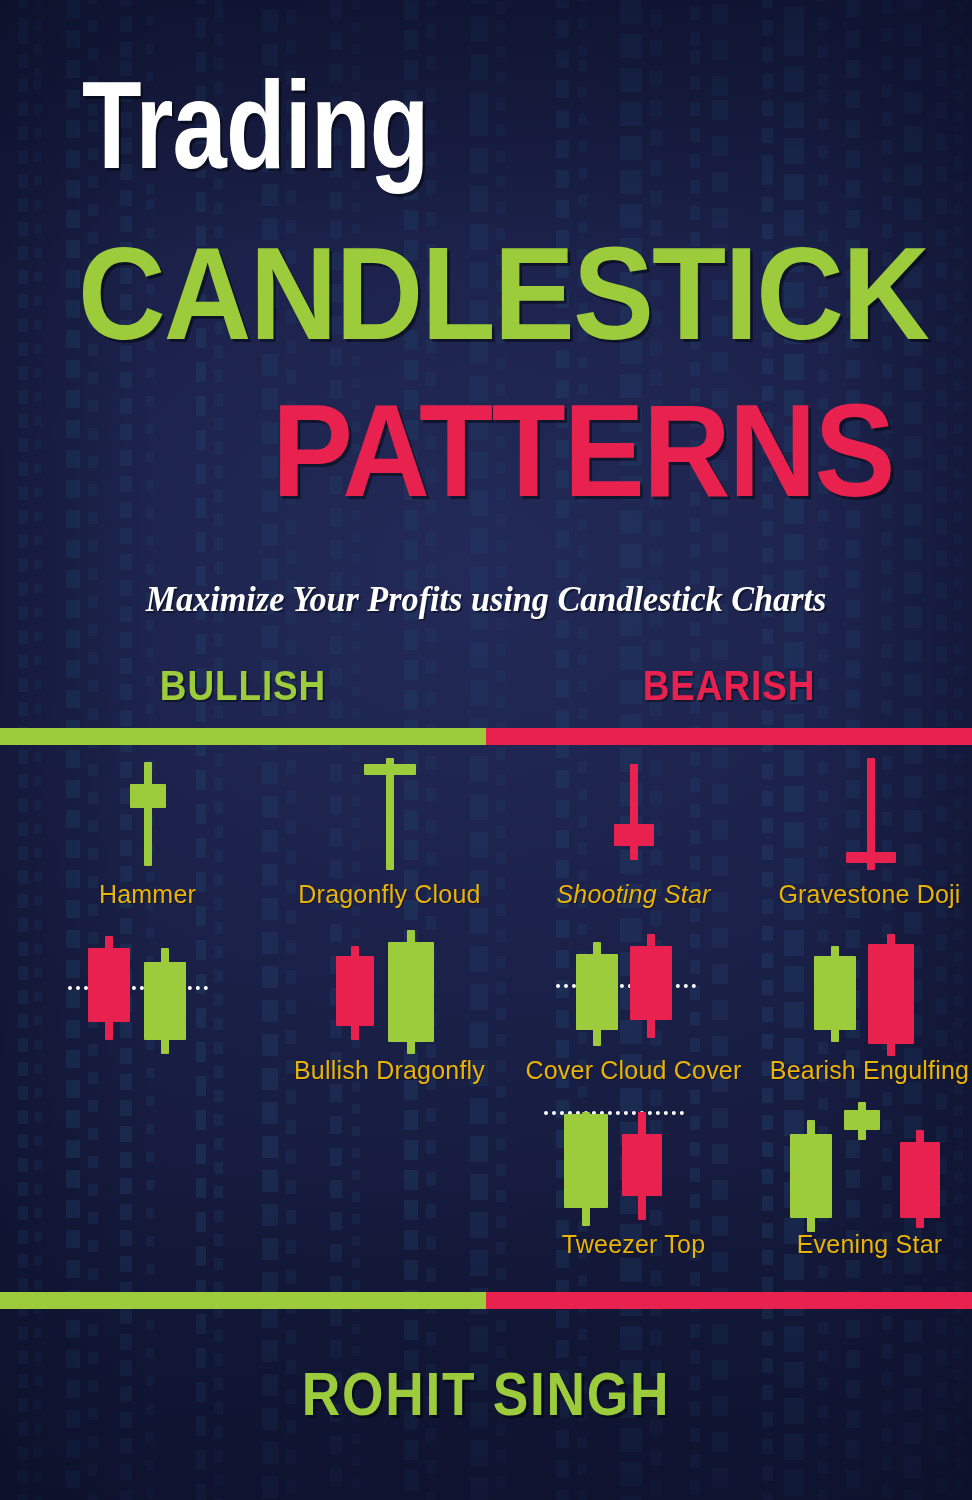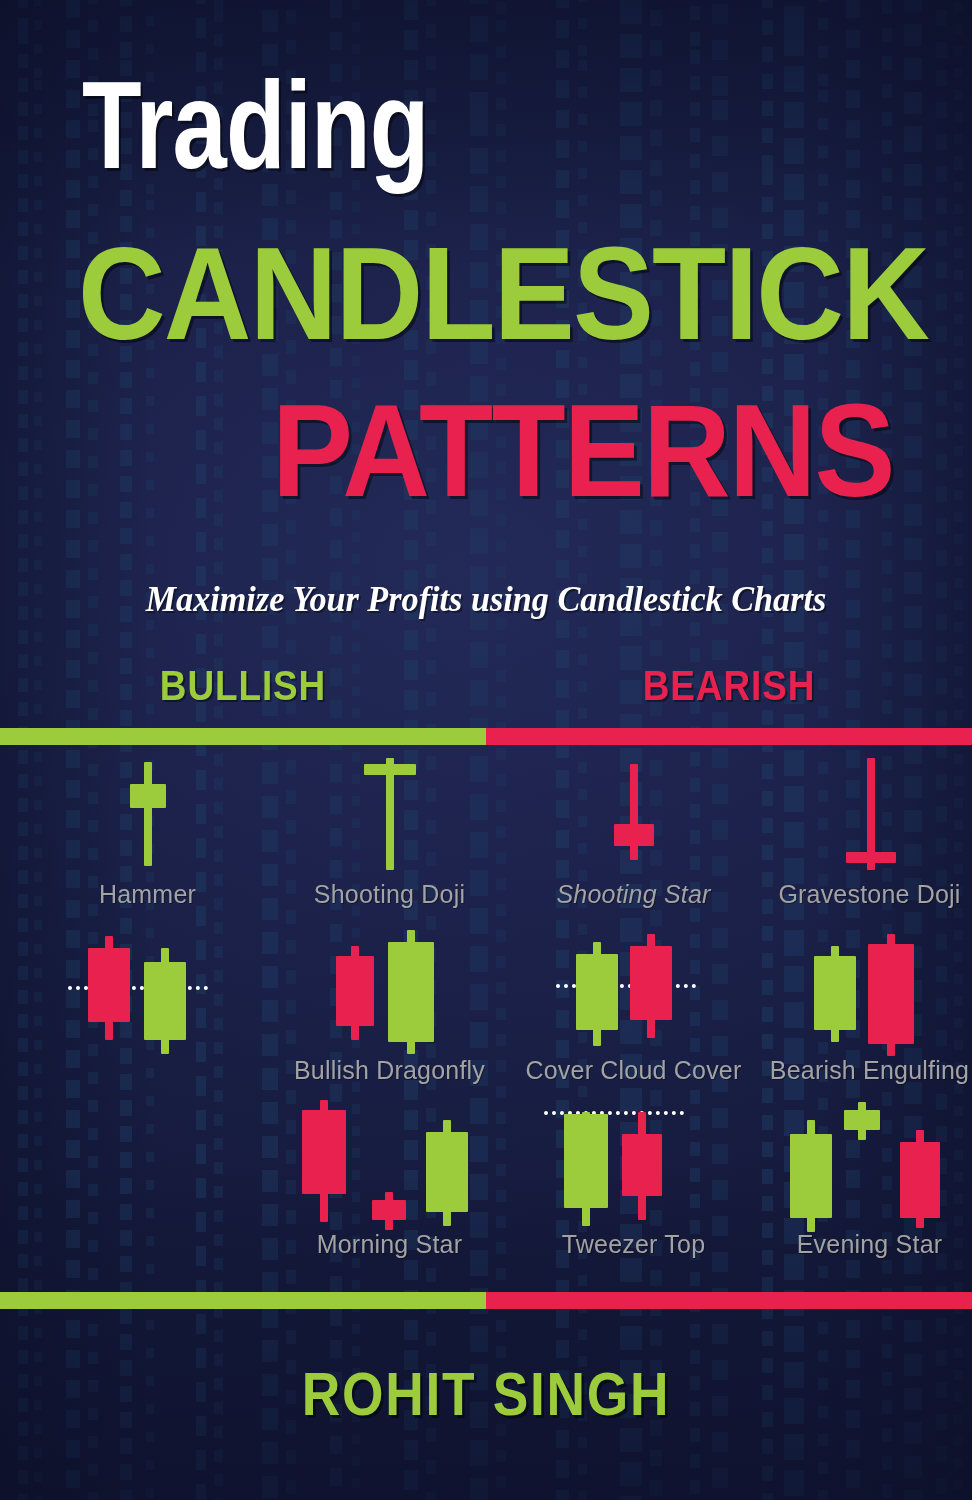--- a/index.html
+++ b/index.html
@@ -85,21 +85,21 @@
   .rule-bot { top:1292px; }
   .rule-g { position:absolute; left:0; top:0; width:486px; height:100%; background:#9ccb3b; }
   .rule-r { position:absolute; left:486px; top:0; width:486px; height:100%; background:#e8214f; }
 
   
   .grid { position:absolute; left:0; top:748px; width:972px; height:544px; }
   .cell { position:absolute; width:243px; height:176px; }
   .art  { position:absolute; left:0; top:0; width:243px; height:136px; }
   .cap  {
     position:absolute; left:-12px; width:267px; top:132px;
-    text-align:center; color:#a3a3a3;
+    text-align:center; color:#eab308;
     font-size:25px; letter-spacing:.2px;
     text-shadow:1px 1px 0 rgba(0,0,0,.35);
   }
 
   
   .cd { position:absolute; }
   .cd .body { position:absolute; border-radius:1px; }
   .cd .wick { position:absolute; width:8px; border-radius:1px; }
   .g .body, .g .wick { background:#9ccb3b; }
   .r .body, .r .wick { background:#e8214f; }
@@ -185,21 +185,21 @@
         </div>
         <div class="cap">Hammer</div>
       </div>
       <div class="cell" style="left: 268px; top: 0px;">
         <div class="art">
           <div class="cd g" style="left: 0px; top: 0px; width: 243px; height: 136px;">
             <div class="wick" style="left: 118px; top: 10px; height: 112px;"></div>
             <div class="body" style="left: 96px; top: 16px; width: 52px; height: 11px;"></div>
           </div>
         </div>
-        <div class="cap">Shooting Doji</div>
+        <div class="cap">Dragonfly Cloud</div>
       </div>
       <div class="cell" style="left: 512px; top: 0px; font-style: italic;">
         <div class="art">
           <div class="cd r" style="left: 0px; top: 0px; width: 243px; height: 136px;">
             <div class="wick" style="left: 118px; top: 16px; height: 96px;"></div>
             <div class="body" style="left: 102px; top: 76px; width: 40px; height: 22px;"></div>
           </div>
         </div>
         <div class="cap">Shooting Star</div>
       </div>
@@ -257,37 +257,20 @@
           <div class="cd g" style="left: 0px; top: 0px; width: 243px; height: 136px;">
             <div class="wick" style="left: 83px; top: 22px; height: 96px;"></div>
             <div class="body" style="left: 66px; top: 32px; width: 42px; height: 74px;"></div>
           </div>
           <div class="cd r" style="left: 0px; top: 0px; width: 243px; height: 136px;">
             <div class="wick" style="left: 139px; top: 10px; height: 122px;"></div>
             <div class="body" style="left: 120px; top: 20px; width: 46px; height: 100px;"></div>
           </div>
         </div>
         <div class="cap">Bearish Engulfing</div>
-      </div>
-      <div class="cell" style="left: 268px; top: 350px;">
-        <div class="art">
-          <div class="cd r" style="left: 0px; top: 0px; width: 243px; height: 136px;">
-            <div class="wick" style="left: 52px; top: 2px; height: 122px;"></div>
-            <div class="body" style="left: 34px; top: 12px; width: 44px; height: 84px;"></div>
-          </div>
-          <div class="cd r" style="left: 0px; top: 0px; width: 243px; height: 136px;">
-            <div class="wick" style="left: 117px; top: 94px; height: 38px;"></div>
-            <div class="body" style="left: 104px; top: 102px; width: 34px; height: 20px;"></div>
-          </div>
-          <div class="cd g" style="left: 0px; top: 0px; width: 243px; height: 136px;">
-            <div class="wick" style="left: 175px; top: 22px; height: 106px;"></div>
-            <div class="body" style="left: 158px; top: 34px; width: 42px; height: 80px;"></div>
-          </div>
-        </div>
-        <div class="cap">Morning Star</div>
       </div>
       <div class="cell" style="left: 512px; top: 350px;">
         <div class="art">
           <div class="dline" style="left: 32px; width: 140px; top: 13px;"></div>
           <div class="cd g" style="left: 0px; top: 0px; width: 243px; height: 136px;">
             <div class="wick" style="left: 70px; top: 14px; height: 114px;"></div>
             <div class="body" style="left: 52px; top: 16px; width: 44px; height: 94px;"></div>
           </div>
           <div class="cd r" style="left: 0px; top: 0px; width: 243px; height: 136px;">
             <div class="wick" style="left: 126px; top: 14px; height: 108px;"></div>

